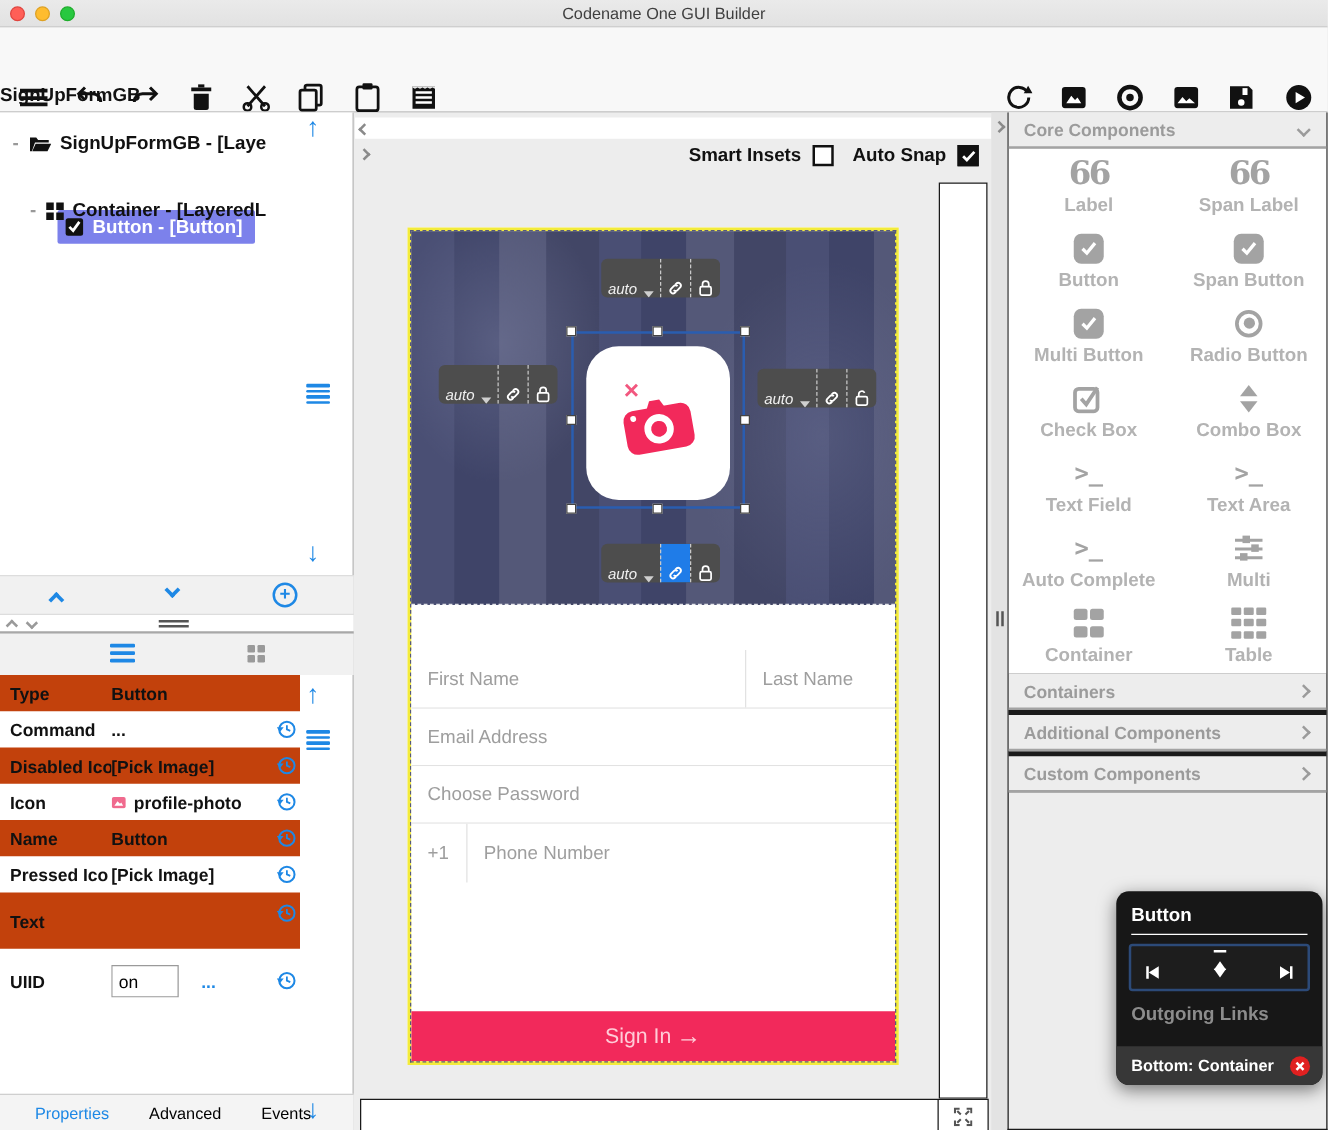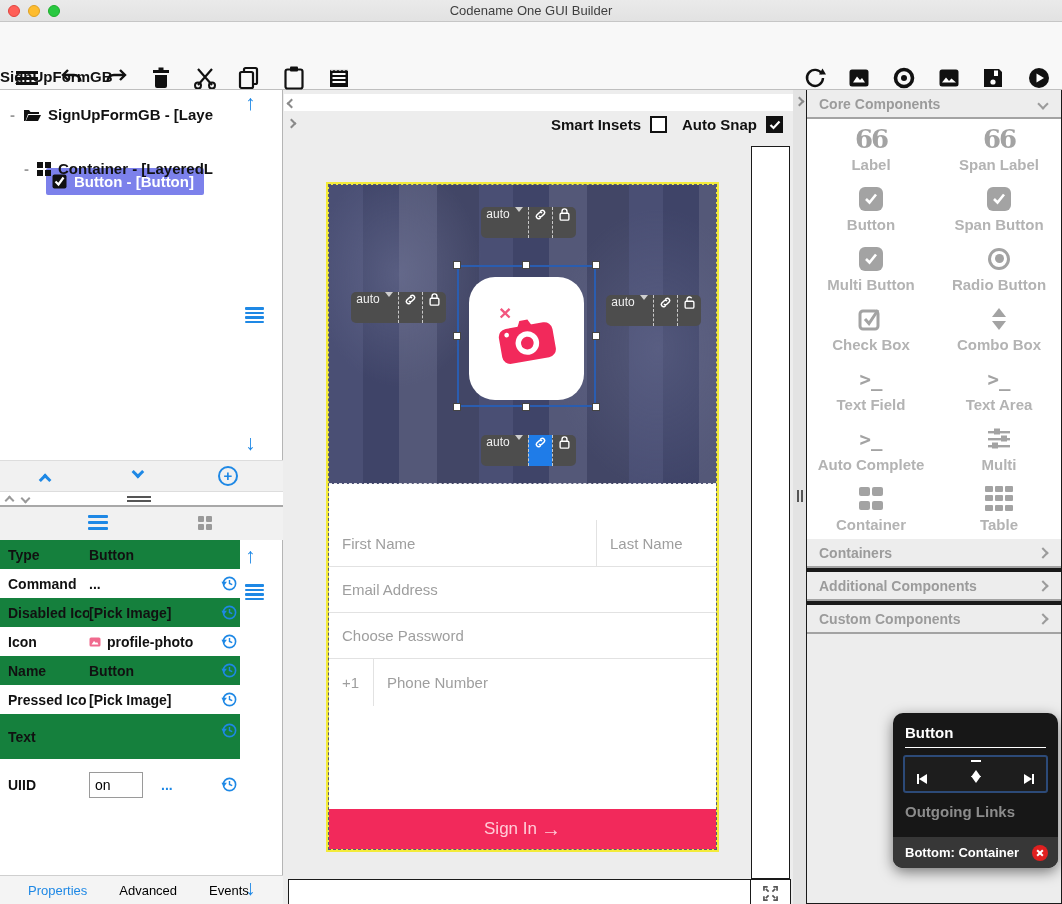--- a/index.html
+++ b/index.html
@@ -49,21 +49,21 @@
   #view-toggle { position:absolute; left:0; top:417px; width:283px; height:33px; background:#f1f1f1; }
   .gray-grid i, .black-grid i, .blue-list b { display:block; }
   .blue-list b { width:20px; height:3.5px; background:#1e88e5; margin:2.5px 0; border-radius:1px; }
   .sq4 { display:grid; grid-template-columns:6px 6px; gap:2px; }
   .sq4 i { width:6px; height:6px; background:#9a9a9a; border-radius:1px; }
 
   
   #props { position:absolute; left:0; top:450px; width:283px; }
   .prow { position:relative; width:240px; display:flex; align-items:center; height:29px;
     font-size:14px; font-weight:bold; color:#111; }
-  .prow.cyan { background:#15803d; }
+  .prow.cyan { background:#c2410c; }
   .pname { width:89px; padding-left:8px; overflow:hidden; white-space:nowrap; }
   .pval  { flex:1; overflow:hidden; white-space:nowrap; cursor:pointer; }
   .hist { position:absolute; right:2px; top:6px; width:17px; height:17px; cursor:pointer; }
   .uiid-input { width:54px; height:26px; border:1px solid #9a9a9a; font-size:14px;
     padding:2px 5px; font-family:"Liberation Sans",sans-serif; }
   .dots-link { color:#1e88e5; font-weight:bold; font-size:14px; margin-left:18px; cursor:pointer; }
   #prop-tabs { position:absolute; left:0; top:785px; width:283px; height:29px;
     background:#f4f4f4; border-top:1px solid #cfcfcf; display:flex; align-items:center; }
   .ptab { font-size:13px; color:#000000; margin-left:32px; cursor:pointer; }
   .ptab.active { color:#1e88e5; }
@@ -86,21 +86,21 @@
   #phone-inner { position:relative; width:387px; height:664px; overflow:hidden; }
   #hero { position:absolute; left:0; top:0; width:387px; height:299px;
     background:
       radial-gradient(120px 160px at 18% 30%, rgba(120,125,160,.45), rgba(0,0,0,0) 70%),
       radial-gradient(150px 200px at 85% 55%, rgba(110,115,150,.4), rgba(0,0,0,0) 70%),
       repeating-linear-gradient(90deg,#4a4f74 0 34px,#3f4468 34px 70px,#545878 70px 108px,#424666 108px 150px),
       #454a70;
     border-bottom:1px dashed rgba(255,255,255,.85); }
   .pill { position:absolute; height:31px; background:#4d4d4d; border-radius:5px;
     display:flex; align-items:center; overflow:hidden; }
-  .pill .seg { height:100%; display:flex; align-items:flex-start; justify-content:center; cursor:pointer; }
+  .pill .seg { height:100%; display:flex; align-items:flex-end; justify-content:center; cursor:pointer;font-style:italic; }
   .pill .seg + .seg { border-left:1px dashed #c9c9c9; }
   .pill .auto-seg { width:47px; gap:5px; color:#f0f0f0; font-size:12px; }
   .caret { width:0; height:0; border-left:4px solid transparent; border-right:4px solid transparent;
     border-top:5px solid #cfcfcf; }
   .icon-seg { width:24px; }
   .icon-seg.active { background:#1f7ce8; }
   #sel { position:absolute; left:128px; top:80px; width:139px; height:142px;
     border:2px solid #2a5db0; }
   .hdl { position:absolute; width:8px; height:8px; background:#fff; border:1px solid #444; }
   #squircle { position:absolute; left:140px; top:92px; width:115px; height:123px;

